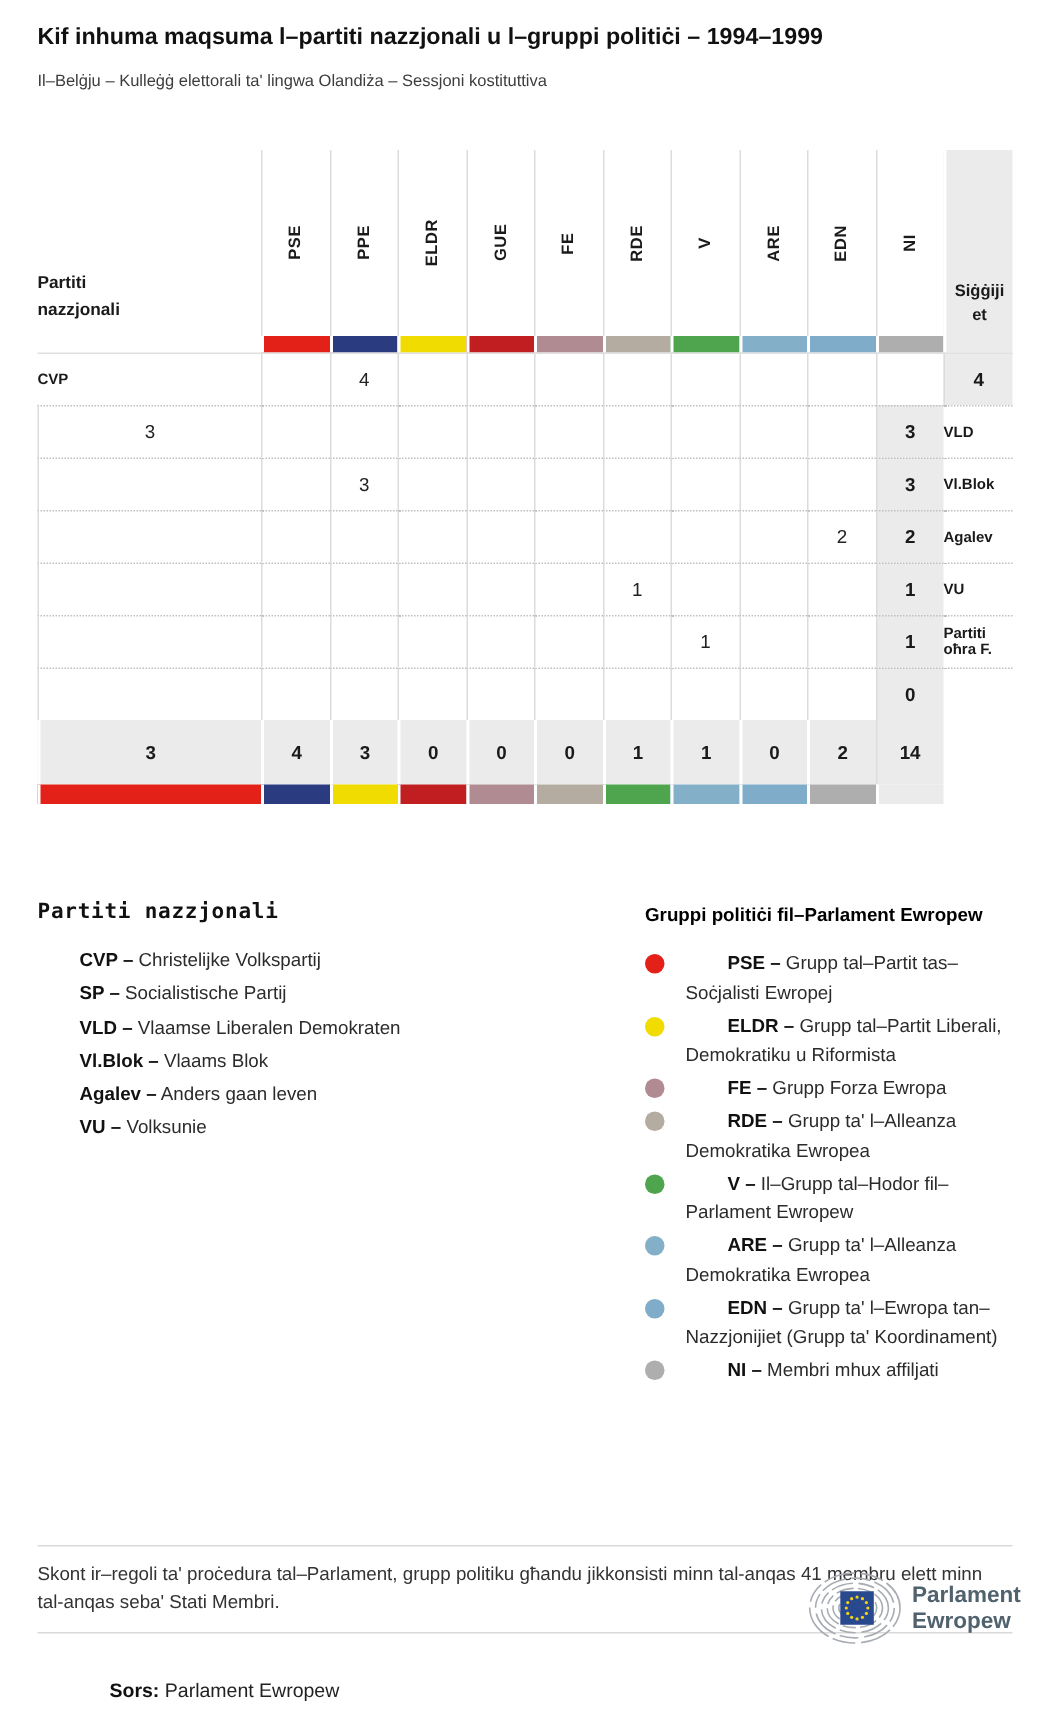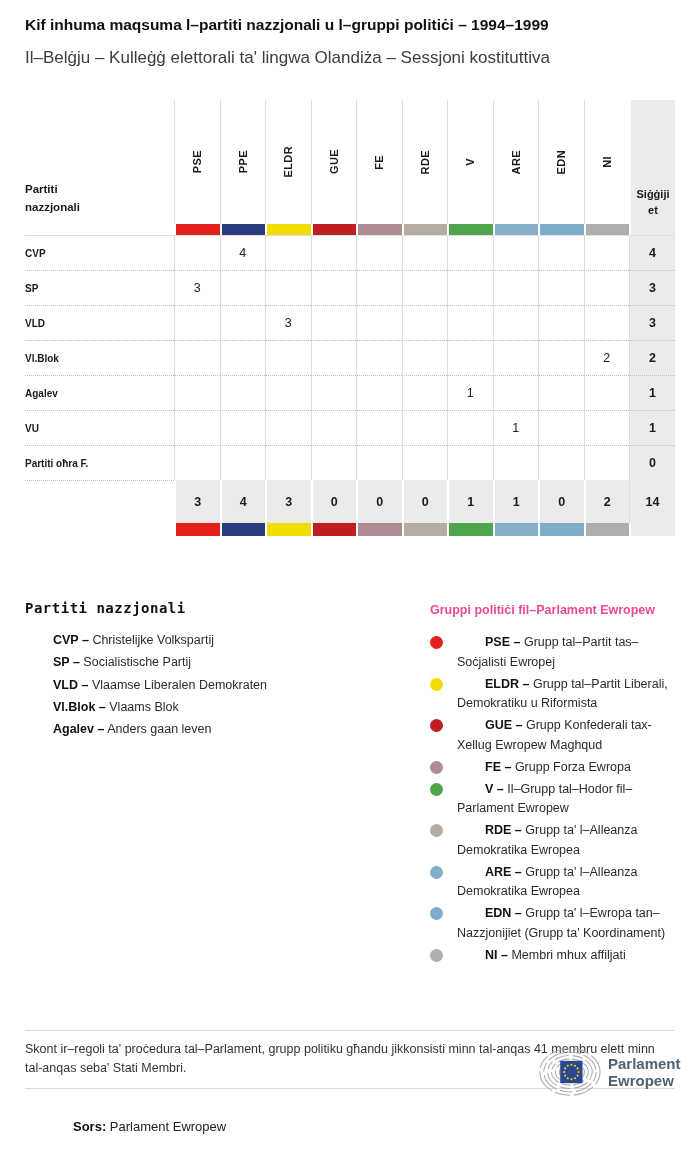--- a/index.html
+++ b/index.html
@@ -1,19 +1,19 @@
 <!DOCTYPE html>
 <html><head>
 <meta charset="utf-8">
 <style>
   html,body { margin:0; padding:0; background:#fff; }
   body { width:700px; height:1153px; position:relative; font-family:"Liberation Sans",sans-serif; color:#222; }
 
   .page-title { position:absolute; left:25px; top:16px; width:650px; font-size:15.5px; font-weight:700; color:#111; margin:0; }
-  .page-subtitle { position:absolute; left:25px; top:48px; width:650px; font-size:17px; font-weight:400; color:#3d3d3d; margin:0; }
+  .page-subtitle { position:absolute; left:25px; top:48px; width:650px; font-size:11px; font-weight:400; color:#3d3d3d; margin:0; }
 
   
   .table { position:absolute; left:25px; top:100px; display:grid;
            grid-template-columns:149px repeat(10,45.5px) 46px;
            grid-template-rows:124px 11px repeat(7,35px) 43px 13px; }
   .cell { display:flex; align-items:center; justify-content:center; font-size:12.5px; color:#222; min-width:0; }
   .ch { border-left:1px solid #dcdcdc; }
   .ch span { writing-mode:vertical-rl; transform:rotate(180deg); font-weight:700; font-size:11px; letter-spacing:0.4px; color:#1a1a1a; }
   .rh { align-items:flex-end; justify-content:flex-start; padding-bottom:8px; }
   .rh span { display:block; width:64px; font-size:11.5px; font-weight:600; line-height:18px; color:#1a1a1a; }
@@ -29,21 +29,21 @@
   .total { background:#ebebeb; border-left:2px solid #fff; font-weight:700; color:#1a1a1a; }
 
   
   .legend-l { position:absolute; left:25px; top:600px; width:398px; }
   .legend-l h3 { margin:0 0 13px; font-family:"DejaVu Sans Mono","Liberation Mono",monospace; font-size:14px; font-weight:700; letter-spacing:0.5px; color:#111; }
   .legend-l ul, .legend-r ul { list-style:none; margin:0; padding:0; }
   .legend-l li { font-size:12.5px; line-height:22.3px; color:#2b2b2b; }
   .legend-l b, .legend-r b { font-weight:700; color:#111;margin-left:28px; }
 
   .legend-r { position:absolute; left:430px; top:603px; width:250px; }
-  .legend-r h3 { margin:0 0 16px; font-size:12.5px; font-weight:700; color:#ec4899; }
+  .legend-r h3 { margin:0 0 16px; font-size:12.5px; font-weight:700; color:#000000; }
   .legend-r li { position:relative; padding-left:27px; font-size:12.5px; line-height:19.5px; margin-bottom:2.5px; color:#2b2b2b; }
   .dot { position:absolute; left:0; top:3px; width:13px; height:13px; border-radius:50%; }
 
   
   .rule { position:absolute; left:25px; right:25px; border-top:1px solid #d9d9d9; height:0; }
   .rule-1 { top:1030px; } .rule-2 { top:1088px; }
   .footnote { position:absolute; left:25px; top:1040px; width:650px; font-size:12.5px; line-height:18.5px; color:#333; margin:0; }
   .source { position:absolute; left:25px; top:1119px; font-size:13px; color:#222; margin:0; }
   .source b { color:#111;margin-left:48px; }
   .logo { position:absolute; left:533px; top:1046px; display:flex; align-items:center; gap:7px; }
@@ -115,23 +115,20 @@
     <div class="cell num solid-top"></div>
     <div class="cell num solid-top"></div>
     <div class="cell num solid-top"></div>
     <div class="cell num solid-top"></div>
     <div class="cell num solid-top"></div>
     <div class="cell num solid-top"></div>
     <div class="cell num solid-top"></div>
     <div class="cell num seats-col bold solid-top">
       <span>4</span>
     </div>
-    <div class="cell label-cell dot-top">
-      <span>SP</span>
-    </div>
     <div class="cell num dot-top">
       <span>3</span>
     </div>
     <div class="cell num dot-top"></div>
     <div class="cell num dot-top"></div>
     <div class="cell num dot-top"></div>
     <div class="cell num dot-top"></div>
     <div class="cell num dot-top"></div>
     <div class="cell num dot-top"></div>
     <div class="cell num dot-top"></div>
@@ -277,32 +274,32 @@
   </div>
 
 <div class="legend-l">
   <h3>Partiti nazzjonali</h3>
   <ul>
       <li><b>CVP –</b> Christelijke Volkspartij</li>
       <li><b>SP –</b> Socialistische Partij</li>
       <li><b>VLD –</b> Vlaamse Liberalen Demokraten</li>
       <li><b>Vl.Blok –</b> Vlaams Blok</li>
       <li><b>Agalev –</b> Anders gaan leven</li>
+      <li><b>VU –</b> Volksunie</li>
     </ul>
 </div>
 
 <div class="legend-r">
   <h3>Gruppi politiċi fil–Parlament Ewropew</h3>
   <ul>
       <li><span class="dot" style="background: rgb(227, 33, 25);"></span><b>PSE –</b> Grupp tal–Partit tas–Soċjalisti Ewropej</li>
       <li><span class="dot" style="background: rgb(240, 220, 0);"></span><b>ELDR –</b> Grupp tal–Partit Liberali, Demokratiku u Riformista</li>
-      <li><span class="dot" style="background: rgb(192, 30, 32);"></span><b>GUE –</b> Grupp Konfederali tax-Xellug Ewropew Maghqud</li>
       <li><span class="dot" style="background: rgb(176, 139, 146);"></span><b>FE –</b> Grupp Forza Ewropa</li>
+      <li><span class="dot" style="background: rgb(180, 172, 160);"></span><b>RDE –</b> Grupp ta' l–Alleanza Demokratika Ewropea</li>
       <li><span class="dot" style="background: rgb(78, 165, 78);"></span><b>V –</b> Il–Grupp tal–Hodor fil–Parlament Ewropew</li>
-      <li><span class="dot" style="background: rgb(180, 172, 160);"></span><b>RDE –</b> Grupp ta' l–Alleanza Demokratika Ewropea</li>
       <li><span class="dot" style="background: rgb(131, 175, 200);"></span><b>ARE –</b> Grupp ta' l–Alleanza Demokratika Ewropea</li>
       <li><span class="dot" style="background: rgb(127, 173, 201);"></span><b>EDN –</b> Grupp ta' l–Ewropa tan–Nazzjonijiet (Grupp ta' Koordinament)</li>
       <li><span class="dot" style="background: rgb(174, 174, 174);"></span><b>NI –</b> Membri mhux affiljati</li>
     </ul>
 </div>
 
 <div class="rule rule-1"></div>
 <p class="footnote">Skont ir–regoli ta' proċedura tal–Parlament, grupp politiku għandu jikkonsisti minn tal-anqas 41 membru elett minn tal-anqas seba' Stati Membri.</p>
 <div class="rule rule-2"></div>
 

